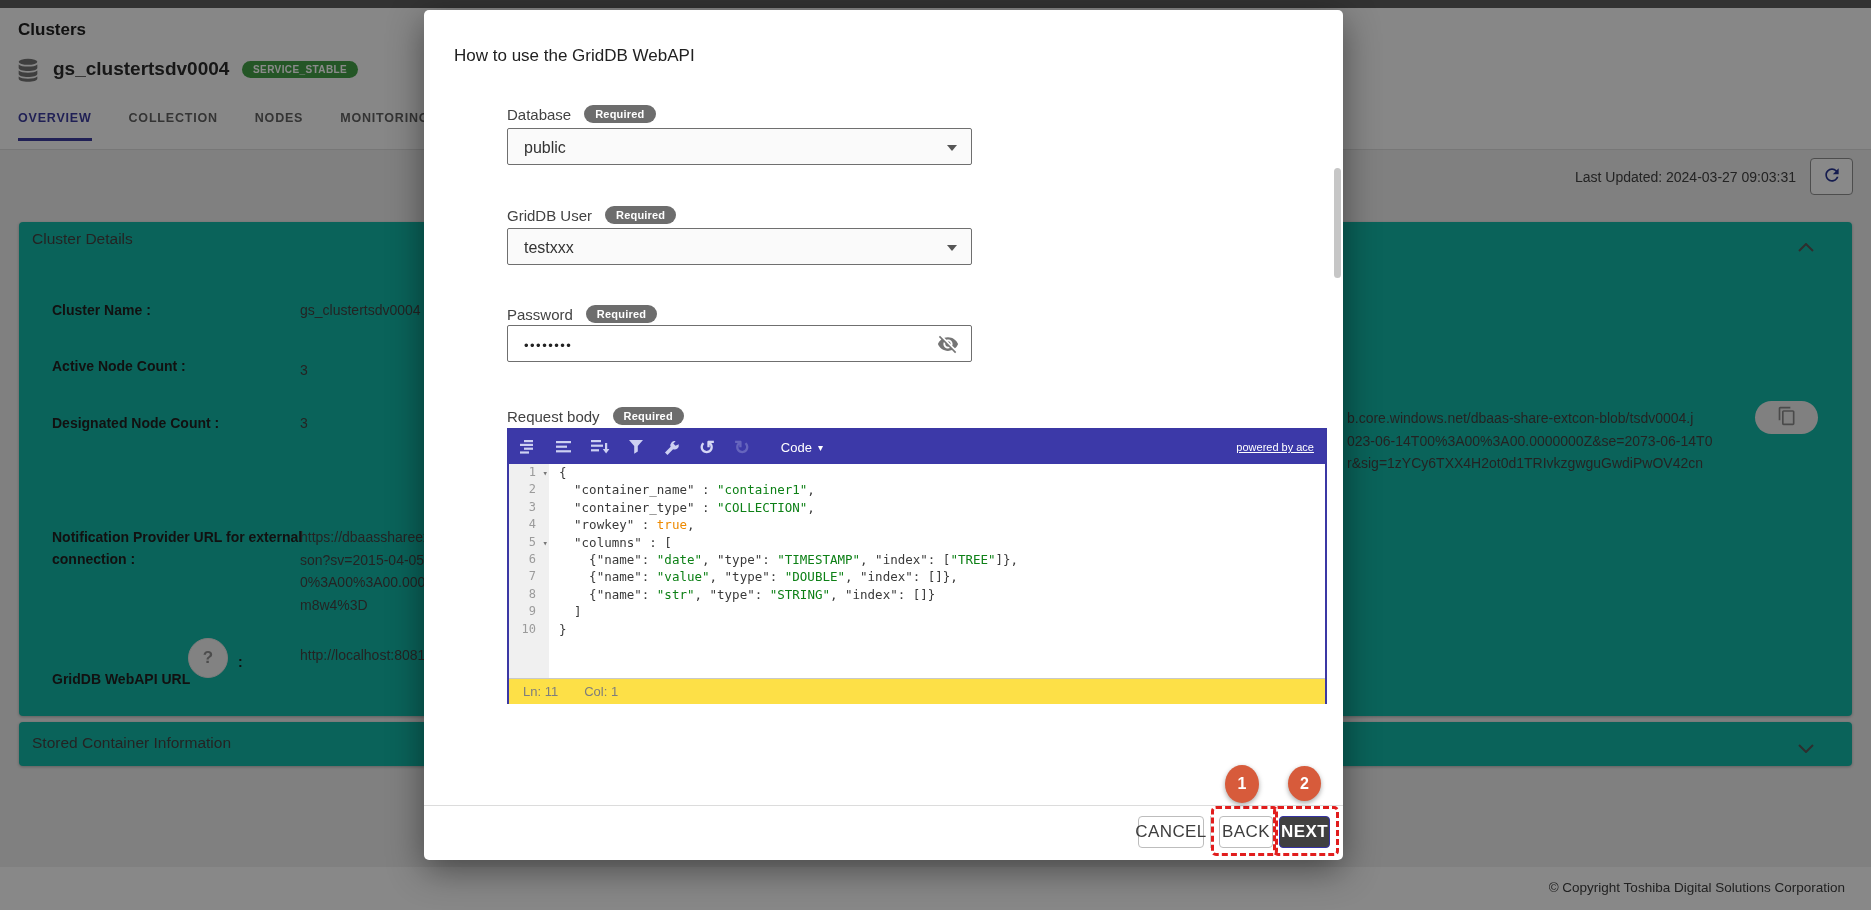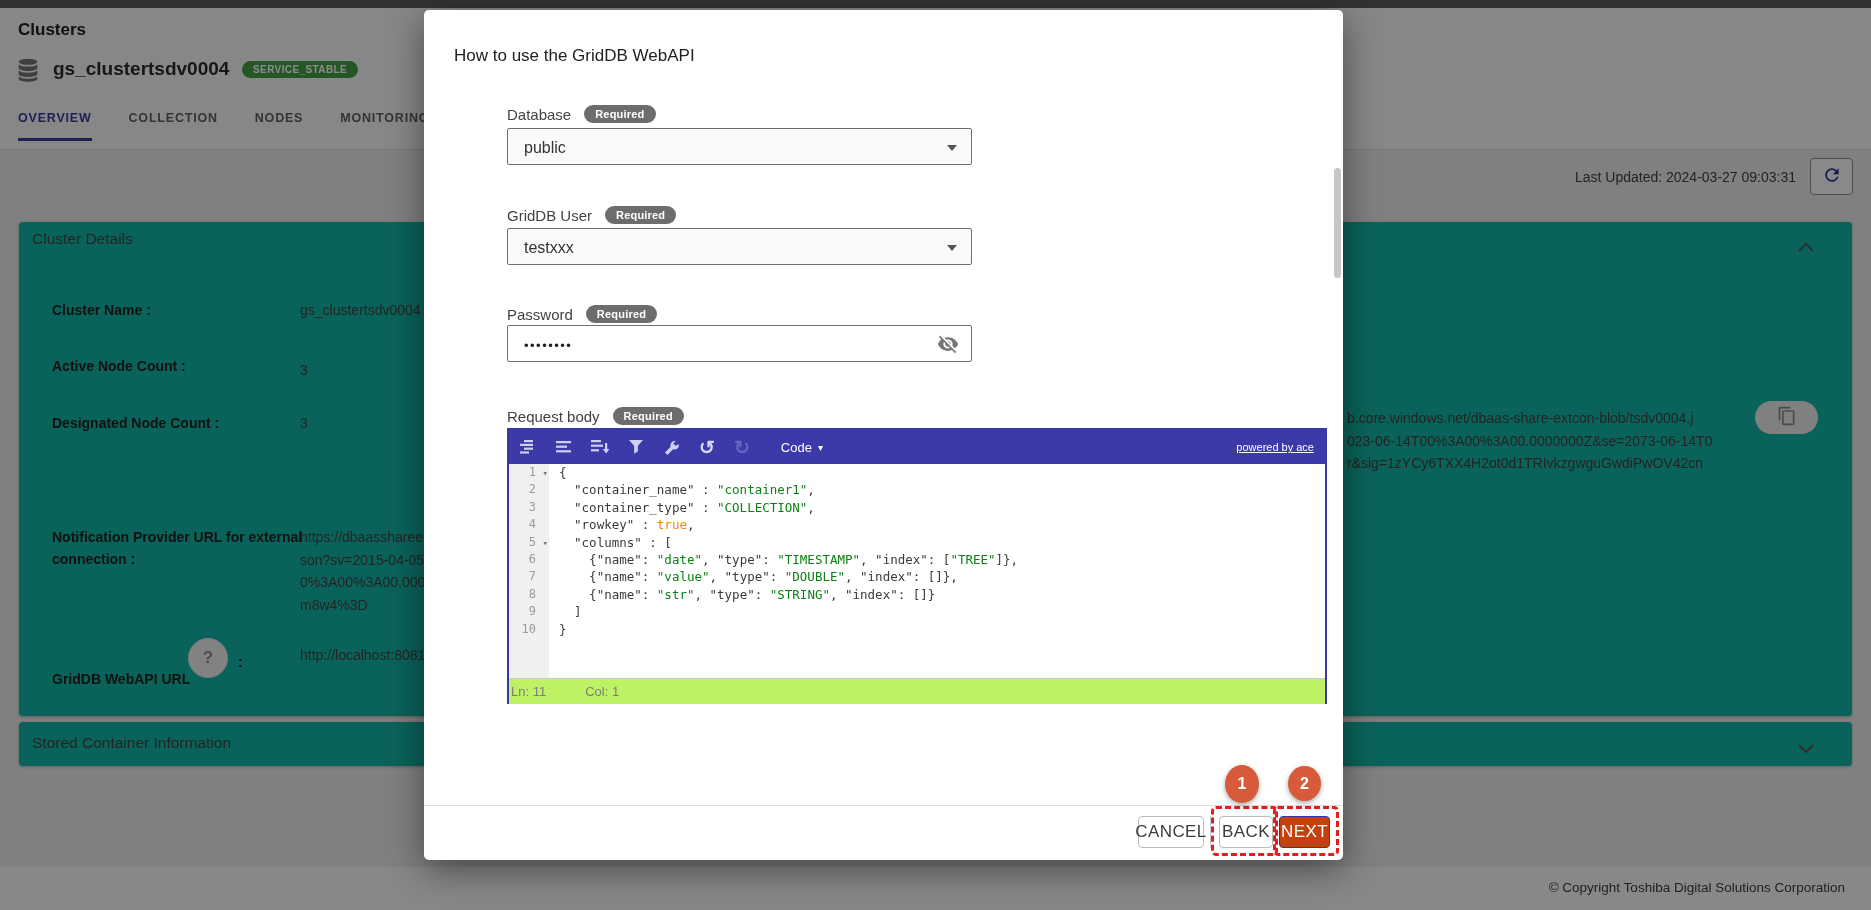--- a/index.html
+++ b/index.html
@@ -78,33 +78,33 @@
   .cl{display:flex;height:17.4px;line-height:17.4px}
   .cl.hl{background:linear-gradient(to right,#f0f0f0 40px,#ffffa8 40px)}
   .ln{width:40px;box-sizing:border-box;padding-right:13px;text-align:right;color:#9b9b9b;
     font-size:12px;font-family:"DejaVu Sans Mono",monospace;position:relative;flex:none}
   .fold{position:absolute;right:1px;top:1px;font-size:9px;color:#777}
   .codeln{flex:1;padding-left:10px;white-space:pre;font-family:"DejaVu Sans Mono",monospace;font-size:12.5px}
   .tk-p{color:#3a3a3a}
   .tk-s{color:#0d8016}
   .tk-b{color:#ee8a00}
   .cursor{display:inline-block;width:2px;height:13px;background:#000;vertical-align:middle;margin-top:-2px}
-  .ed-status{height:26px;box-sizing:border-box;background:#bef264;border-top:1px solid #c9c9c9;
-    display:flex;align-items:center;gap:39px;padding:0 2px;font-size:13px;color:#7d7d7d}
+  .ed-status{height:26px;box-sizing:border-box;background:#fde047;border-top:1px solid #c9c9c9;
+    display:flex;align-items:center;gap:26px;padding:0 14px;font-size:13px;color:#7d7d7d}
 
   .example{position:absolute;left:83px;top:732px;width:795px;height:42px;background:#f7f7f7;border-radius:4px;cursor:pointer}
   .example .exlabel{position:absolute;left:22px;top:12px;font-size:15px;color:#3d3d3d}
   .example .chev{right:44px;top:17px}
 
   .mfooter{position:absolute;left:0;right:0;bottom:0;height:54px;border-top:1px solid #dcdcdc}
   .btn{position:absolute;top:806px;height:32px;box-sizing:border-box;border-radius:4px;font-size:17px;
     font-weight:500;letter-spacing:.4px;display:flex;align-items:center;justify-content:center;cursor:pointer;
     font-family:"Liberation Sans",sans-serif}
   .btn.outline{background:#fff;border:1px solid #bdbdbd;color:#3d3d3d}
-  .btn.primary{background:#c2410c;border:1px solid #3633a4;color:#fff;font-weight:400}
+  .btn.primary{background:#404040;border:1px solid #3633a4;color:#fff;font-weight:700}
   .btn-cancel{left:714px;width:66px}
   .btn-back{left:795px;width:54px}
   .btn-next{left:855px;width:51px}
   .btn-div{position:absolute;left:786px;top:806px;width:1px;height:32px;background:#cfcfcf}
 
   
   .anno{position:absolute;z-index:60}
   .dash{border:3px dashed #e11d1d;border-radius:5px;box-sizing:border-box}
   .dash-back{left:1211px;top:806px;width:67px;height:50px}
   .dash-next{left:1273px;top:806px;width:66px;height:50px}

